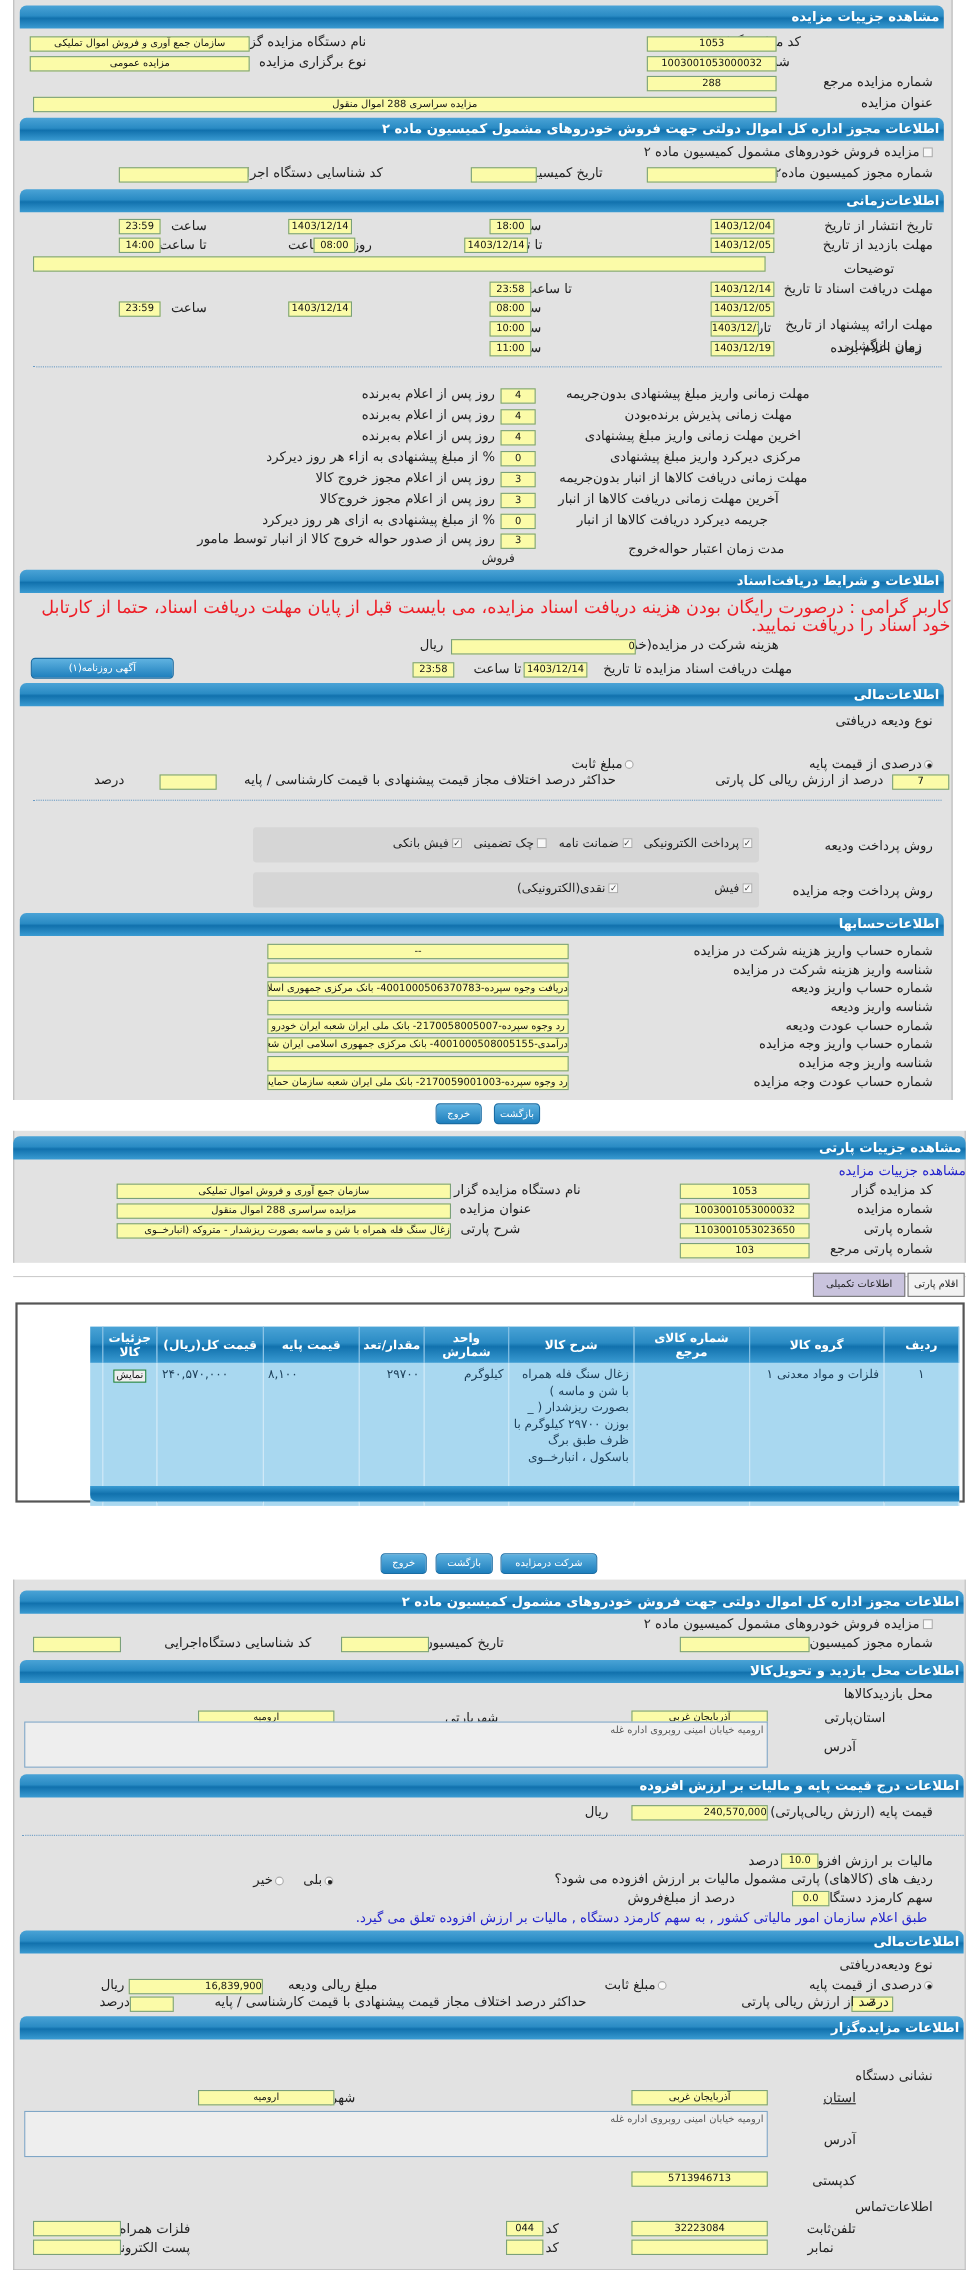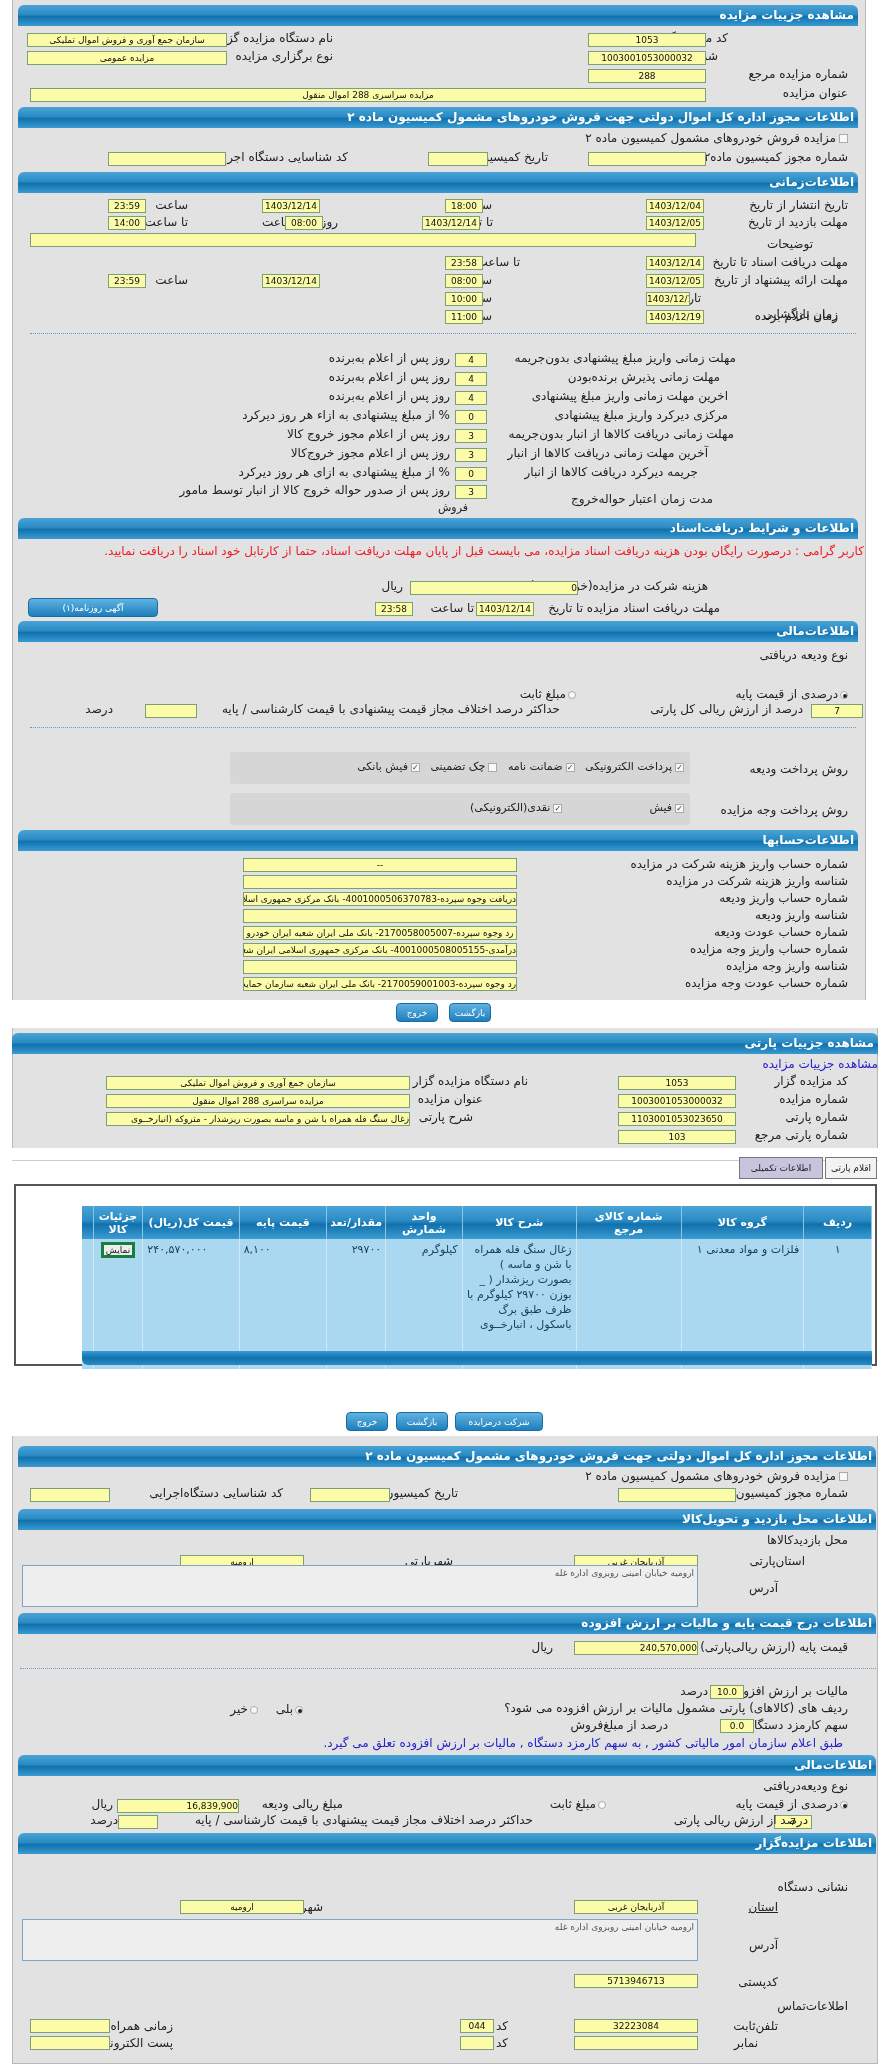--- a/index.html
+++ b/index.html
@@ -80,21 +80,21 @@
 <div class="fld ltr" style="left:108px;top:216px;width:38px;">14:00</div>
 
 <div class="fld" style="left:30px;top:233px;width:666px;"></div>
 <div class="lbl" style="right:65px;top:237px;">توضیحات</div>
 
 <div class="lbl" style="right:30px;top:255px;margin-left:40px;">مهلت دریافت اسناد تا تاریخ</div>
 <div class="fld ltr" style="left:646px;top:256px;width:58px;">1403/12/14</div>
 <div class="lbl" style="right:358px;top:255px;">تا ساعت</div>
 <div class="fld ltr" style="left:445px;top:256px;width:38px;">23:58</div>
 
-<div class="lbl" style="right:30px;top:273px;">مهلت ارائه پیشنهاد از تاریخ</div>
+<div class="lbl" style="right:30px;top:288px;">مهلت ارائه پیشنهاد از تاریخ</div>
 <div class="fld ltr" style="left:646px;top:274px;width:58px;">1403/12/05</div>
 <div class="lbl" style="right:386px;top:273px;">ساعت</div>
 <div class="fld ltr" style="left:445px;top:274px;width:38px;">08:00</div>
 <div class="lbl" style="right:580px;top:273px;">تا تاریخ</div>
 <div class="fld ltr" style="left:262px;top:274px;width:58px;">1403/12/14</div>
 <div class="lbl" style="right:690px;top:273px;">ساعت</div>
 <div class="fld ltr" style="left:108px;top:274px;width:38px;">23:59</div>
 
 <div class="lbl" style="right:40px;top:291px;margin-top:16px;">زمان بازگشایی</div>
 <div class="lbl" style="right:177px;top:291px;">تاریخ</div>
@@ -137,21 +137,21 @@
 <div class="lbl" style="right:180px;top:465px;">جریمه دیرکرد دریافت کالاها از انبار</div>
 <div class="fld" style="left:455px;top:467px;width:32px;">0</div>
 <div class="lbl" style="right:428px;top:465px;">% از مبلغ پیشنهادی به ازای هر روز دیرکرد</div>
 
 <div class="fld" style="left:455px;top:485px;width:32px;">3</div>
 <div class="lbl" style="right:428px;top:483px;">روز پس از صدور حواله خروج کالا از انبار توسط مامور</div>
 <div class="lbl" style="right:165px;top:492px;">مدت زمان اعتبار حواله‌خروج</div>
 <div class="lbl" style="right:410px;top:501px;font-size:11px;">فروش</div>
 
 <div class="hdr" style="left:18px;top:518px;width:840px;">اطلاعات و شرایط دریافت‌اسناد</div>
-<div class="row red" style="right:14px;top:543px;width:830px;white-space:normal;font-size:12px;line-height:17px;">کاربر گرامی : درصورت رایگان بودن هزینه دریافت اسناد مزایده، می بایست قبل از پایان مهلت دریافت اسناد، حتما از کارتابل خود اسناد را دریافت نمایید.</div>
+<div class="row red" style="right:14px;top:543px;width:830px;white-space:normal;font-size:16px;line-height:17px;">کاربر گرامی : درصورت رایگان بودن هزینه دریافت اسناد مزایده، می بایست قبل از پایان مهلت دریافت اسناد، حتما از کارتابل خود اسناد را دریافت نمایید.</div>
 
 <div class="lbl" style="right:170px;top:579px;">هزینه شرکت در مزایده(خرید اسناد)</div>
 <div class="fld ltr" style="left:410px;top:581px;width:168px;text-align:right;">0</div>
 <div class="lbl" style="right:475px;top:579px;">ریال</div>
 
 <div class="lbl" style="right:158px;top:601px;">مهلت دریافت اسناد مزایده تا تاریخ</div>
 <div class="fld ltr" style="left:476px;top:602px;width:58px;">1403/12/14</div>
 <div class="lbl" style="right:404px;top:601px;">تا ساعت</div>
 <div class="fld ltr" style="left:375px;top:602px;width:38px;">23:58</div>
 <div class="btn" style="left:28px;top:598px;width:130px;">آگهی روزنامه(۱)</div>
@@ -251,21 +251,21 @@
   <tbody>
     <tr style="height:130px;">
       <td style="text-align:center;">۱</td>
       <td><span>فلزات و مواد معدنی</span> <span>۱</span></td>
       <td></td>
       <td>زغال سنگ فله همراه با شن و ماسه ) بصورت ریزشدار ( _ بوزن ۲۹۷۰۰ کیلوگرم با ظرف طبق برگ باسکول ، انبارخــوی</td>
       <td>کیلوگرم</td>
       <td>۲۹۷۰۰</td>
       <td style="text-align:left;">۸,۱۰۰</td>
       <td style="text-align:left;">۲۴۰,۵۷۰,۰۰۰</td>
-      <td style="text-align:center;"><span style="background:#eee;border:3px solid #15803d;font-size:9px;padding:0 2px;color:#111;text-align:center;">نمایش</span></td>
+      <td style="text-align:center;"><span style="background:#eee;border:1px solid #15803d;font-size:9px;padding:0 2px;color:#111;text-align:center;">نمایش</span></td>
       <td></td>
     </tr>
   </tbody>
 </table>
 <div style="position:absolute;left:82px;top:1351px;width:790px;height:14px;border-radius:0 0 0 6px;background:linear-gradient(#3a9bd2,#1171ad 50%,#2a8bc4);"></div>
 
 <div class="btn" style="left:455px;top:1412px;width:88px;">شرکت درمزایده</div>
 <div class="btn" style="left:396px;top:1412px;width:52px;">بازگشت</div>
 <div class="btn" style="left:346px;top:1412px;width:42px;">خروج</div>
 
@@ -338,21 +338,21 @@
 
 <div class="lbl" style="right:100px;top:1975px;">کدپستی</div>
 <div class="fld" style="left:574px;top:1974px;width:124px;">5713946713</div>
 
 <div class="lbl" style="right:30px;top:1999px;">اطلاعات‌تماس</div>
 
 <div class="lbl" style="right:100px;top:2019px;">تلفن‌ثابت</div>
 <div class="fld" style="left:574px;top:2019px;width:124px;">32223084</div>
 <div class="lbl" style="right:370px;top:2019px;">کد</div>
 <div class="fld" style="left:460px;top:2019px;width:34px;">044</div>
-<div class="lbl" style="right:705px;top:2019px;">زمانی همراه</div>
+<div class="lbl" style="right:705px;top:2019px;">فلزات همراه</div>
 <div class="fld" style="left:30px;top:2019px;width:80px;"></div>
 
 <div class="lbl" style="right:120px;top:2036px;">نمابر</div>
 <div class="fld" style="left:574px;top:2036px;width:124px;"></div>
 <div class="lbl" style="right:370px;top:2036px;">کد</div>
 <div class="fld" style="left:460px;top:2036px;width:34px;"></div>
 <div class="lbl" style="right:705px;top:2036px;">پست الکترونیکی</div>
 <div class="fld" style="left:30px;top:2036px;width:80px;"></div>
 
 </body></html>

